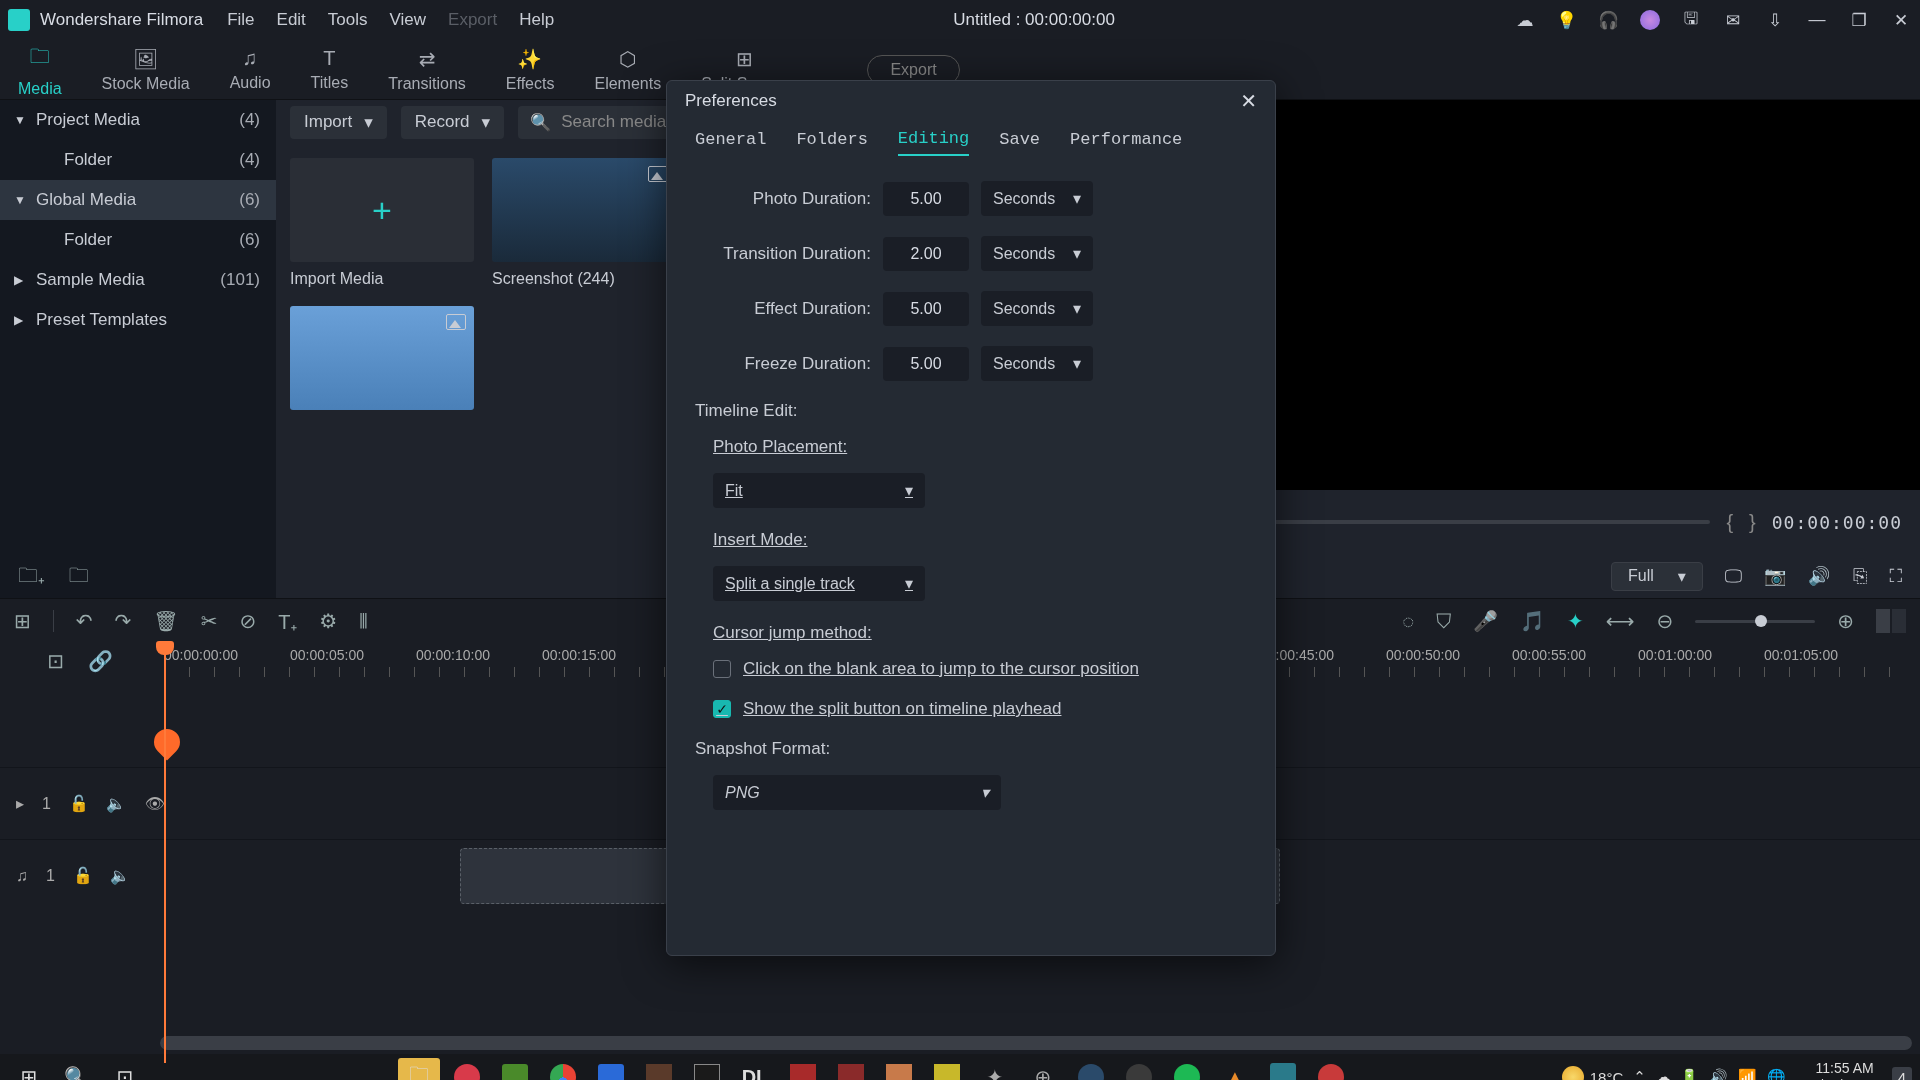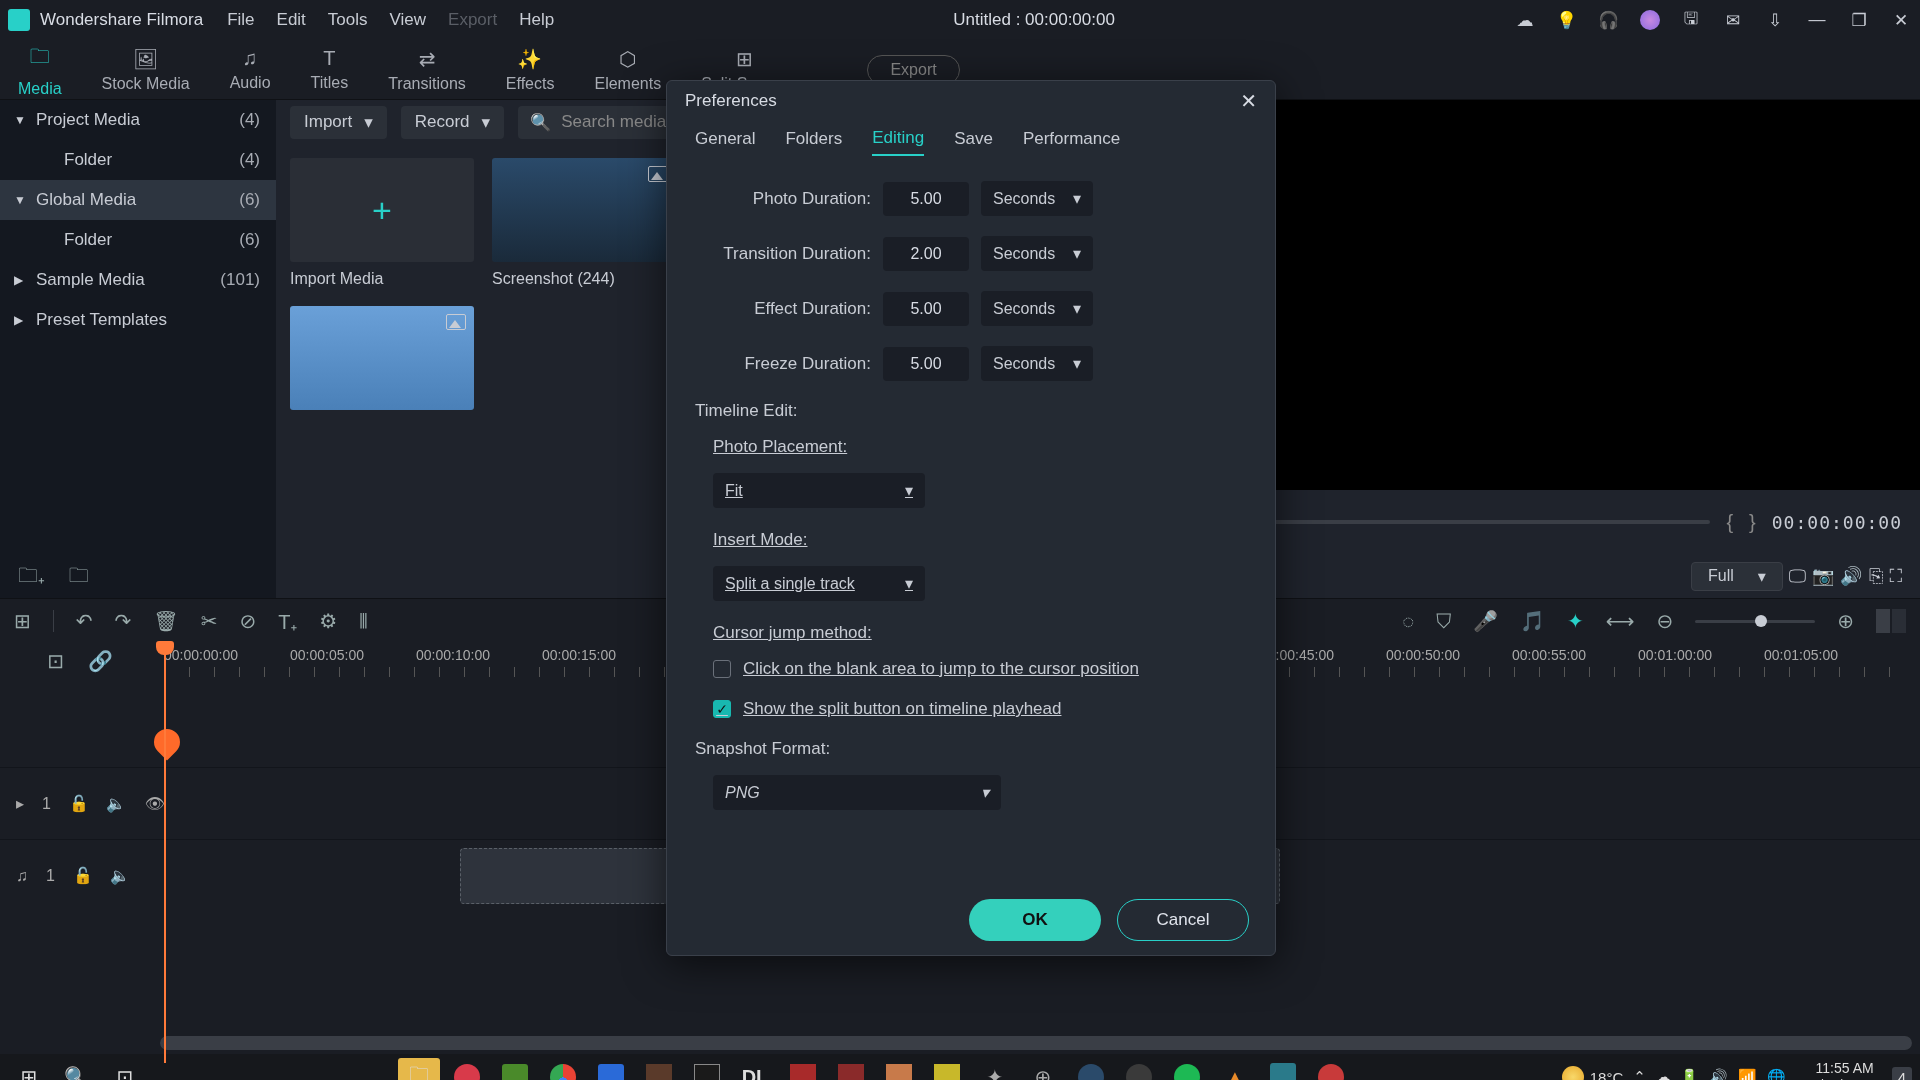--- a/index.html
+++ b/index.html
@@ -46,21 +46,21 @@
 .mediaitem .label { margin-top:8px; font-size:16px; color:#c8ccd4; }
 .picico { position:absolute; top:8px; right:8px; width:20px; height:16px; border:1.5px solid #c8ccd4; border-radius:2px; }
 .picico::after { content:""; position:absolute; bottom:1px; left:2px; width:0; height:0; border-left:6px solid transparent; border-right:6px solid transparent; border-bottom:8px solid #c8ccd4; }
 
 .preview { flex:1; background:#000; display:flex; flex-direction:column; }
 .preview .screen { flex:1; background:#000; }
 .preview .controls { height:64px; background:#1f232c; display:flex; align-items:center; padding:0 18px; gap:16px; color:#c8ccd4; font-size:18px; }
 .preview .prog { flex:1; height:4px; background:#3a3e46; border-radius:2px; position:relative; }
 .preview .time { font-family:monospace; font-size:18px; letter-spacing:1px; }
 .preview .brace { font-size:20px; color:#888; }
-.preview .ctrlrow2 { height:44px; background:#1f232c; display:flex; align-items:center; justify-content:flex-end; padding:0 18px; gap:6px; color:#c8ccd4; font-size:18px; }
+.preview .ctrlrow2 { height:44px; background:#1f232c; display:flex; align-items:center; justify-content:flex-end; padding:0 18px; gap:22px; color:#c8ccd4; font-size:18px; }
 .preview .fulldd { background:#2b3038; border:1px solid #3a3e46; border-radius:4px; padding:4px 16px; display:flex; align-items:center; gap:24px; font-size:16px; }
 
 .timeline { height:456px; background:#1a1d24; display:flex; flex-direction:column; border-top:1px solid #0f1115; }
 .tltools { height:44px; display:flex; align-items:center; padding:0 14px; gap:22px; color:#9aa; font-size:20px; }
 .tltools .sep { width:1px; height:22px; background:#3a3e46; }
 .tltools .right { margin-left:auto; display:flex; gap:22px; align-items:center; }
 .tltools .slider { width:120px; height:3px; background:#3a3e46; border-radius:2px; position:relative; }
 .tltools .slider::after { content:""; position:absolute; left:50%; top:-5px; width:12px; height:12px; background:#c8ccd4; border-radius:50%; }
 .tlruler { height:38px; display:flex; position:relative; background:#1a1d24; }
 .tlruler .gutter { width:160px; display:flex; align-items:flex-start; justify-content:center; gap:24px; padding-top:6px; color:#9aa; font-size:20px; }
@@ -82,21 +82,21 @@
 .taskbar .tbico { width:42px; height:38px; display:flex; align-items:center; justify-content:center; font-size:20px; }
 .taskbar .right { margin-left:auto; display:flex; align-items:center; gap:10px; }
 .taskbar .weather { display:flex; align-items:center; gap:6px; }
 .taskbar .clock { text-align:right; line-height:1.2; font-size:14px; margin:0 8px; }
 
 
 .overlay { position:absolute; left:666px; top:80px; width:610px; height:876px; background:#242a33; border:1px solid #3a404a; border-radius:6px; box-shadow:0 8px 40px rgba(0,0,0,.6); display:flex; flex-direction:column; z-index:100; }
 .overlay .dlgtitle { height:40px; display:flex; align-items:center; padding:0 18px; font-size:17px; color:#d8dce4; }
 .overlay .dlgtitle .x { margin-left:auto; font-size:20px; cursor:pointer; }
 .overlay .tabs { height:42px; display:flex; gap:30px; padding:0 28px; align-items:center; font-size:17px; }
-.overlay .tabs span { color:#c8ccd4; cursor:pointer; padding-bottom:6px; }
+.overlay .tabs span { color:#c8ccd4; cursor:pointer; padding-bottom:6px;font-family:Liberation Mono, monospace; }
 .overlay .tabs span.on { color:#28d0c8; border-bottom:2px solid #28d0c8; }
 .overlay .content { flex:1; padding:18px 28px; overflow:auto; font-size:17px; color:#c8ccd4; }
 .overlay .row { display:flex; align-items:center; margin-bottom:20px; gap:12px; }
 .overlay .row .lbl { width:176px; text-align:right; }
 .overlay input[type=text] { width:86px; background:#1a1e26; border:none; color:#d8dce4; padding:8px 10px; border-radius:4px; text-align:center; font-size:16px; }
 .overlay .sel { background:#1a1e26; border-radius:4px; padding:8px 12px; display:flex; align-items:center; min-width:112px; font-size:16px; }
 .overlay .sel .cv { margin-right:auto; }
 .overlay .section { margin:10px 0 16px 0; color:#c8ccd4; }
 .overlay .wide { width:212px; }
 .overlay .wider { width:288px;font-style:italic; }
@@ -493,24 +493,20 @@
     <span>Show the split button on timeline playhead</span>
    </div>
   </div>
 
   <div class="section">Snapshot Format:</div>
   <div class="sel wider" style="margin-left:18px;">
         <span class="cv">PNG</span>
         <span>▾</span>
       </div>
  </div>
- <div class="btns">
-  <div class="btn ok">OK</div>
-  <div class="btn cancel">Cancel</div>
- </div>
 </div>
 
 <div class="taskbar">
  <div class="tbico">⊞</div>
  <div class="tbico">🔍</div>
  <div class="tbico">⊡</div>
  <div style="width:240px;"></div>
  <div class="tbico" style="background:#e6b84a;border-radius:3px;">🗀</div>
  <div class="tbico">
       <span style="width:26px;height:26px;background:#d83a4a;border-radius:50%;"></span>

